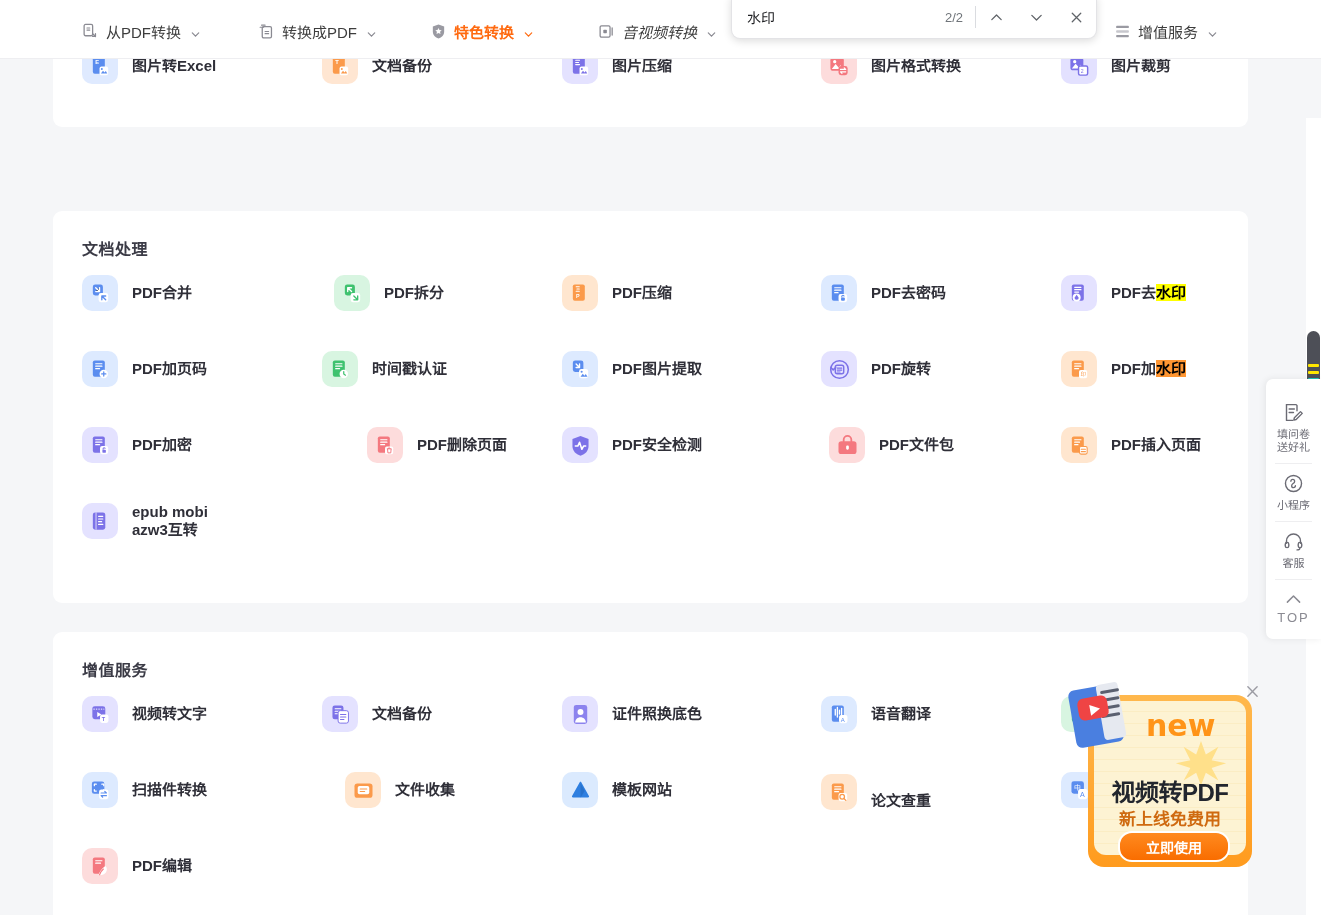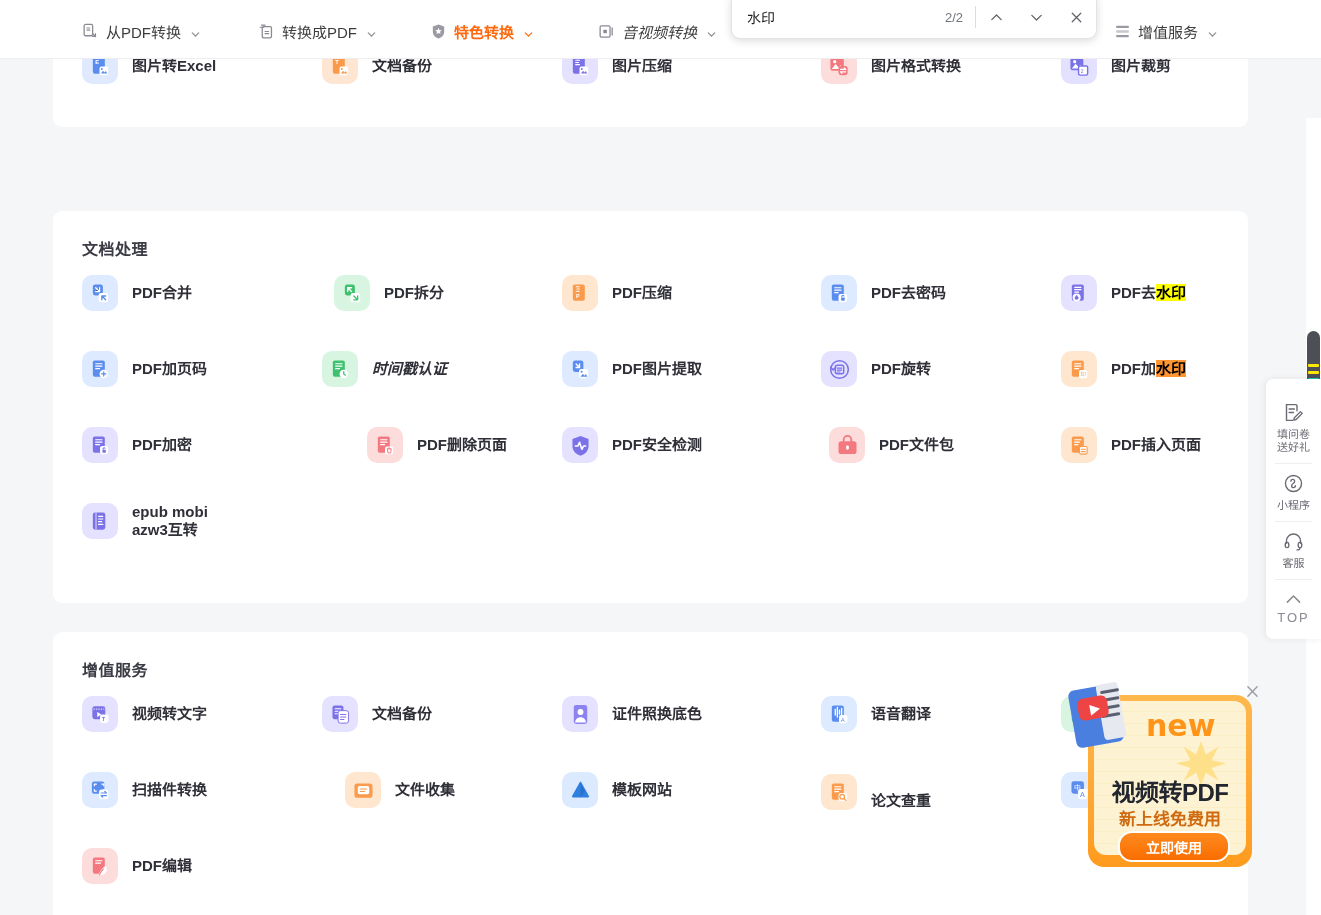--- a/index.html
+++ b/index.html
@@ -409,21 +409,21 @@
           <span class="ic" style="background: rgb(221, 234, 255);">
             <svg viewBox="0 0 24 24">
               <rect x="4" y="2.5" width="12.5" height="17" rx="2" fill="#5b8def"></rect>
               <path d="M7 6h6.5M7 8.6h6.5M7 11.2h4" stroke="#fff" stroke-width="1.3" stroke-linecap="round"></path>
               <circle cx="15.4" cy="16.6" r="4.4" fill="#fff"></circle>
               <path d="M15.4 14.4v4.4M13.2 16.6h4.4" stroke="#5b8def" stroke-width="1.3" stroke-linecap="round"></path>
             </svg>
           </span>
           <span class="lbl">PDF加页码</span>
         </div>
-        <div class="tool" style="left: 240px; top: 76px; font-style: italic;">
+        <div class="tool" style="left: 240px; top: 76px;">
           <span class="ic" style="background: rgb(216, 245, 225);">
             <svg viewBox="0 0 24 24">
               <rect x="4" y="2.5" width="12.5" height="17" rx="2" fill="#3fc26f"></rect>
               <path d="M7 6h6.5M7 8.6h6.5M7 11.2h4" stroke="#fff" stroke-width="1.3" stroke-linecap="round"></path>
               <circle cx="15.4" cy="16.6" r="4.4" fill="#fff"></circle>
               <path d="M15.4 14.2v2.5l1.8 1.2" stroke="#3fc26f" stroke-width="1.3" fill="none" stroke-linecap="round"></path>
             </svg>
           </span>
           <span class="lbl">时间戳认证</span>
         </div>

